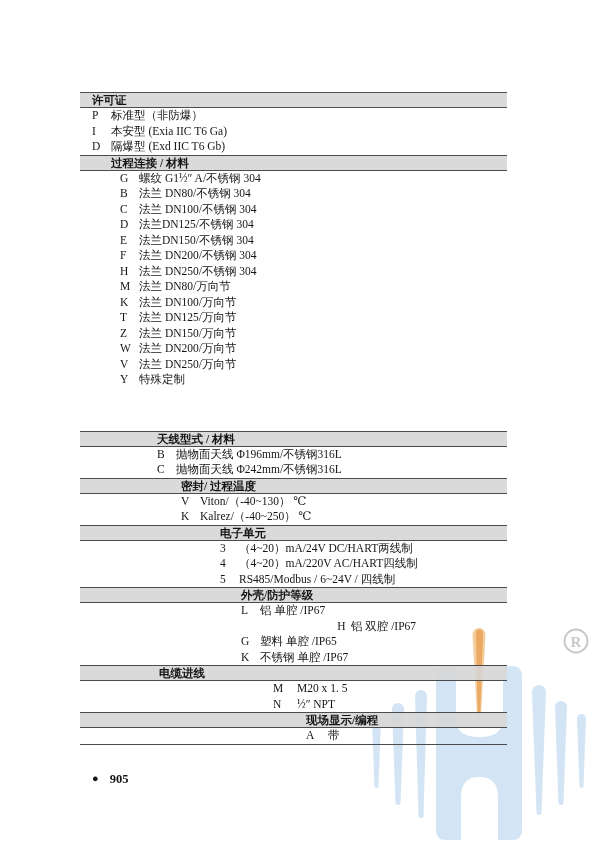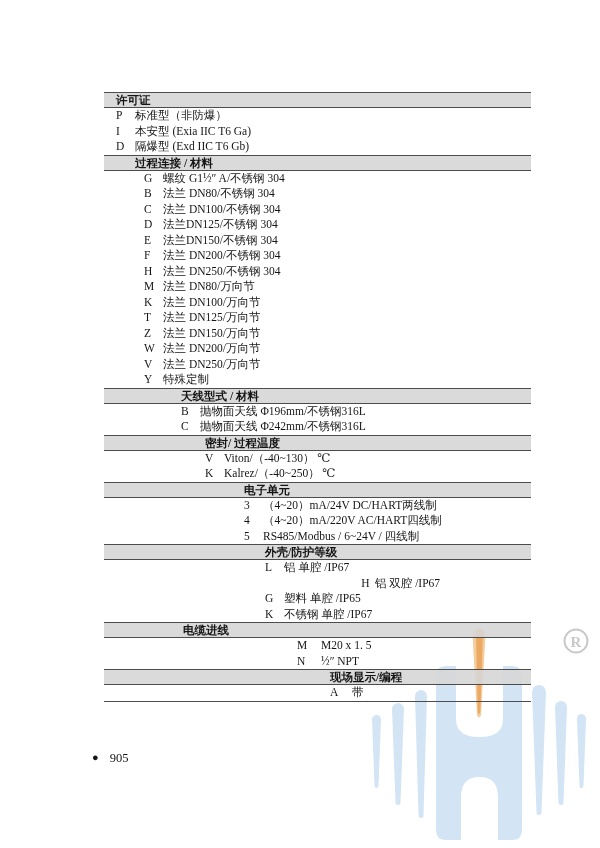--- a/index.html
+++ b/index.html
@@ -1,33 +1,33 @@
 <!DOCTYPE html>
 <html style="--text-color: #151515; --line-color: #4c4c4c; --band-gray: #d6d6d6; --wm-blue: #d3e5f4; --wm-orange: #f4cd9c; --wm-orange-deep: #eca963; --registered-gray: #c9c9c9;"><head>
 <meta charset="utf-8">
 <style>
   html,body{margin:0;padding:0;background:#ffffff;}
   .page{
     position:relative;width:600px;height:848px;background:#ffffff;overflow:hidden;
     font-family:"Liberation Serif","DejaVu Serif",serif;color:var(--text-color,#151515);
   }
-  .order-table{position:absolute;left:104px;top:92px;width:427px;z-index:2;}
+  .order-table{position:absolute;left:80px;top:92px;width:427px;z-index:2;}
   .band{
     height:16px;box-sizing:border-box;
     border-top:1px solid var(--line-color,#4c4c4c);
     border-bottom:1px solid var(--line-color,#4c4c4c);
     font-weight:bold;font-size:11.5px;line-height:14px;
     white-space:nowrap;
   }
   .band-label{display:inline-block;}
   .row{height:15.5px;font-size:11.5px;line-height:15.5px;box-sizing:border-box;white-space:nowrap;}
   .code{display:inline-block;}
   .table-end{border-top:1px solid var(--line-color,#4c4c4c);height:0;}
   .watermark{position:absolute;left:358px;top:616px;z-index:1;}
-  .footnote{position:absolute;left:92px;top:751px;z-index:2;font-weight:normal;font-size:12.5px;}
+  .footnote{position:absolute;left:92px;top:772px;z-index:2;font-weight:bold;font-size:12.5px;}
   .footnote .bullet{font-size:11px;margin-right:11px;position:relative;top:-1px;}
   .page-number{position:absolute;left:0;top:820px;width:100%;text-align:right;font-size:16px;z-index:2;margin-left:41px;}
 </style>
 </head>
 <body>
 
 <div class="page">
 
   <div class="order-table">
       <div class="band" style="background-color: rgba(214, 214, 214, 0.9);"><span class="band-label" style="margin-left: 12px;">许可证</span></div>
@@ -42,21 +42,21 @@
       <div class="row" style="padding-left: 40px;"><span class="code" style="width: 19px;">E</span><span class="label">法兰DN150/不锈钢 304</span></div>
       <div class="row" style="padding-left: 40px;"><span class="code" style="width: 19px;">F</span><span class="label">法兰 DN200/不锈钢 304</span></div>
       <div class="row" style="padding-left: 40px;"><span class="code" style="width: 19px;">H</span><span class="label">法兰 DN250/不锈钢 304</span></div>
       <div class="row" style="padding-left: 40px;"><span class="code" style="width: 19px;">M</span><span class="label">法兰 DN80/万向节</span></div>
       <div class="row" style="padding-left: 40px; font-family: Liberation Serif, serif;"><span class="code" style="width: 19px;">K</span><span class="label">法兰 DN100/万向节</span></div>
       <div class="row" style="padding-left: 40px;"><span class="code" style="width: 19px;">T</span><span class="label">法兰 DN125/万向节</span></div>
       <div class="row" style="padding-left: 40px;"><span class="code" style="width: 19px;">Z</span><span class="label">法兰 DN150/万向节</span></div>
       <div class="row" style="padding-left: 40px;"><span class="code" style="width: 19px;">W</span><span class="label">法兰 DN200/万向节</span></div>
       <div class="row" style="padding-left: 40px;"><span class="code" style="width: 19px;">V</span><span class="label">法兰 DN250/万向节</span></div>
       <div class="row" style="padding-left: 40px;"><span class="code" style="width: 19px;">Y</span><span class="label">特殊定制</span></div>
-      <div class="band" style="background-color: rgba(214, 214, 214, 0.9);"><span class="band-label" style="margin-left: 77px;">天线型式 / 材料</span></div>
+      <div class="band" style="background-color: rgba(214, 214, 214, 0.9); margin-top: 43px;"><span class="band-label" style="margin-left: 77px;">天线型式 / 材料</span></div>
       <div class="row" style="padding-left: 77px;"><span class="code" style="width: 19px;">B</span><span class="label">抛物面天线 Φ196mm/不锈钢316L</span></div>
       <div class="row" style="padding-left: 77px;"><span class="code" style="width: 19px;">C</span><span class="label">抛物面天线 Φ242mm/不锈钢316L</span></div>
       <div class="band" style="background-color: rgba(214, 214, 214, 0.9);"><span class="band-label" style="margin-left: 101px;">密封/ 过程温度</span></div>
       <div class="row" style="padding-left: 101px;"><span class="code" style="width: 19px;">V</span><span class="label">Viton/（-40~130） ℃</span></div>
       <div class="row" style="padding-left: 101px;"><span class="code" style="width: 19px;">K</span><span class="label">Kalrez/（-40~250） ℃</span></div>
       <div class="band" style="background-color: rgba(214, 214, 214, 0.9);"><span class="band-label" style="margin-left: 140px;">电子单元</span></div>
       <div class="row" style="padding-left: 140px;"><span class="code" style="width: 19px;">3</span><span class="label">（4~20）mA/24V DC/HART两线制</span></div>
       <div class="row" style="padding-left: 140px;"><span class="code" style="width: 19px;">4</span><span class="label">（4~20）mA/220V AC/HART四线制</span></div>
       <div class="row" style="padding-left: 140px;"><span class="code" style="width: 19px;">5</span><span class="label">RS485/Modbus / 6~24V / 四线制</span></div>
       <div class="band" style="background-color: rgba(214, 214, 214, 0.9);"><span class="band-label" style="margin-left: 161px;">外壳/防护等级</span></div>

